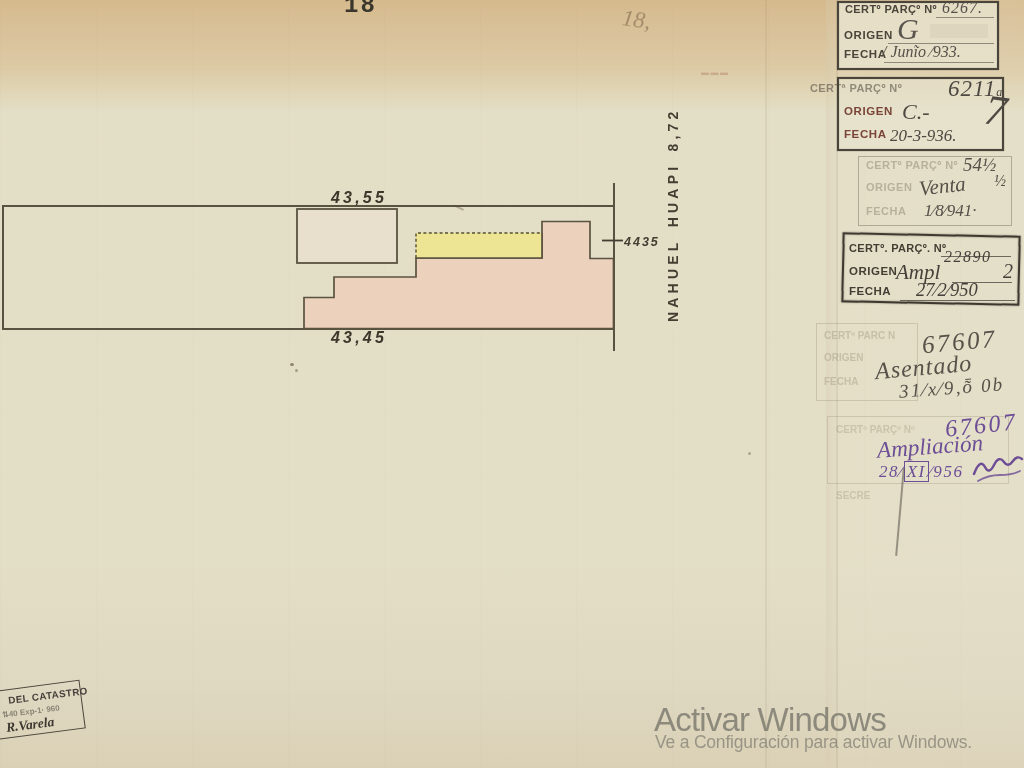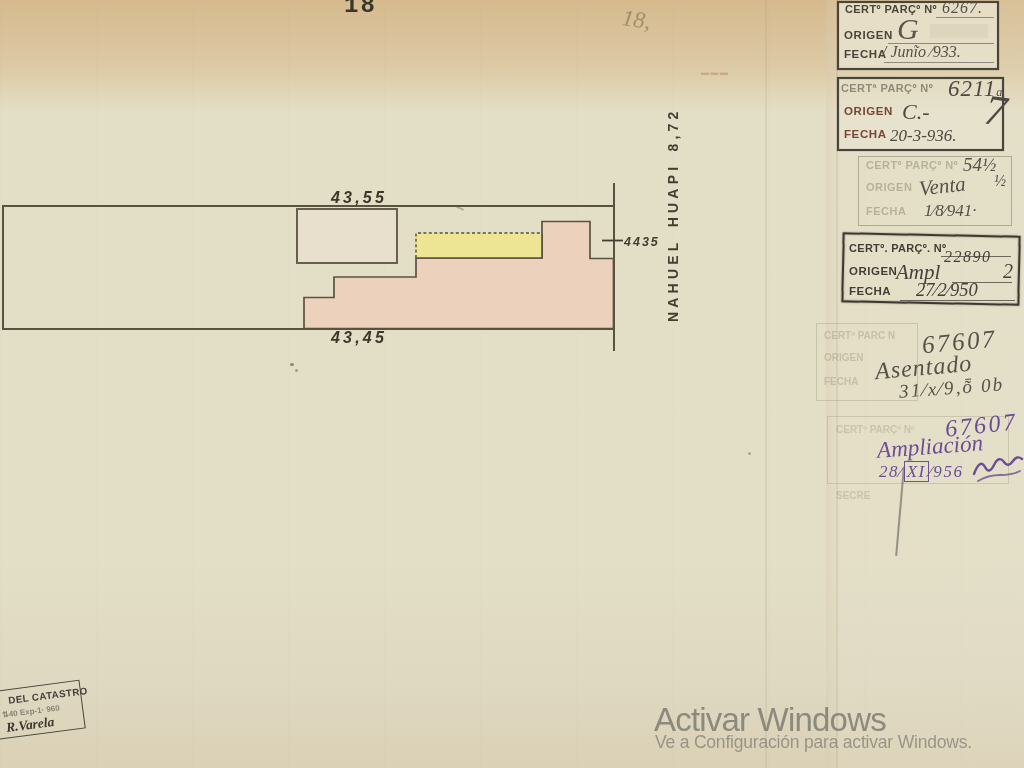--- a/index.html
+++ b/index.html
@@ -84,21 +84,21 @@
   <div class="abs" style="left:844px;top:48px;font-size:11.5px;font-weight:bold;letter-spacing:.6px;color:#4a453a;">FECHA</div>
 
   <div class="abs" style="left:882px;top:43px;font-family:'Liberation Serif',serif;font-style:italic;font-size:16px;color:#55504a;">/ Junĩo ⁄933.</div>
 
   <div class="abs" style="left:884px;top:62px;width:110px;height:1px;background:rgba(85,80,74,.6);"></div>
 
   <div class="abs" style="left:930px;top:24px;width:58px;height:14px;background:rgba(160,150,125,.12);"></div>
 
   <div class="abs" style="left:837px;top:77px;width:163px;height:70px;background:rgba(232,227,208,.55);border:2px solid #4a453a;box-shadow:0 0 1px rgba(70,65,55,.7), inset 0 0 1px rgba(70,65,55,.7);"></div>
 
-  <div class="abs" style="left:841px;top:82px;font-size:11px;font-weight:bold;letter-spacing:.4px;color:rgba(74,69,58,.55);">CERTª PARÇº Nº</div>
+  <div class="abs" style="left:810px;top:82px;font-size:11px;font-weight:bold;letter-spacing:.4px;color:rgba(74,69,58,.55);">CERTª PARÇº Nº</div>
 
   <div class="abs" style="left:948px;top:76px;font-family:'Liberation Serif',serif;font-style:italic;font-size:23px;letter-spacing:1px;color:#4e4942;text-align:right;">6211<span style="font-size:12px;">a</span></div>
 
   <div class="abs" style="left:844px;top:105px;font-size:11.5px;font-weight:bold;letter-spacing:.6px;color:#7a4538;">ORIGEN</div>
 
   <div class="abs" style="left:902px;top:99px;font-family:'Liberation Serif',serif;font-style:italic;font-size:22px;color:#4e4942;">C.-</div>
 
   <div class="abs" style="left:844px;top:128px;font-size:11.5px;font-weight:bold;letter-spacing:.6px;color:#7a4538;">FECHA</div>
 
   <div class="abs" style="left:890px;top:126px;font-family:'Liberation Serif',serif;font-style:italic;font-size:17px;color:#4e4942;">20-3-936.</div>

